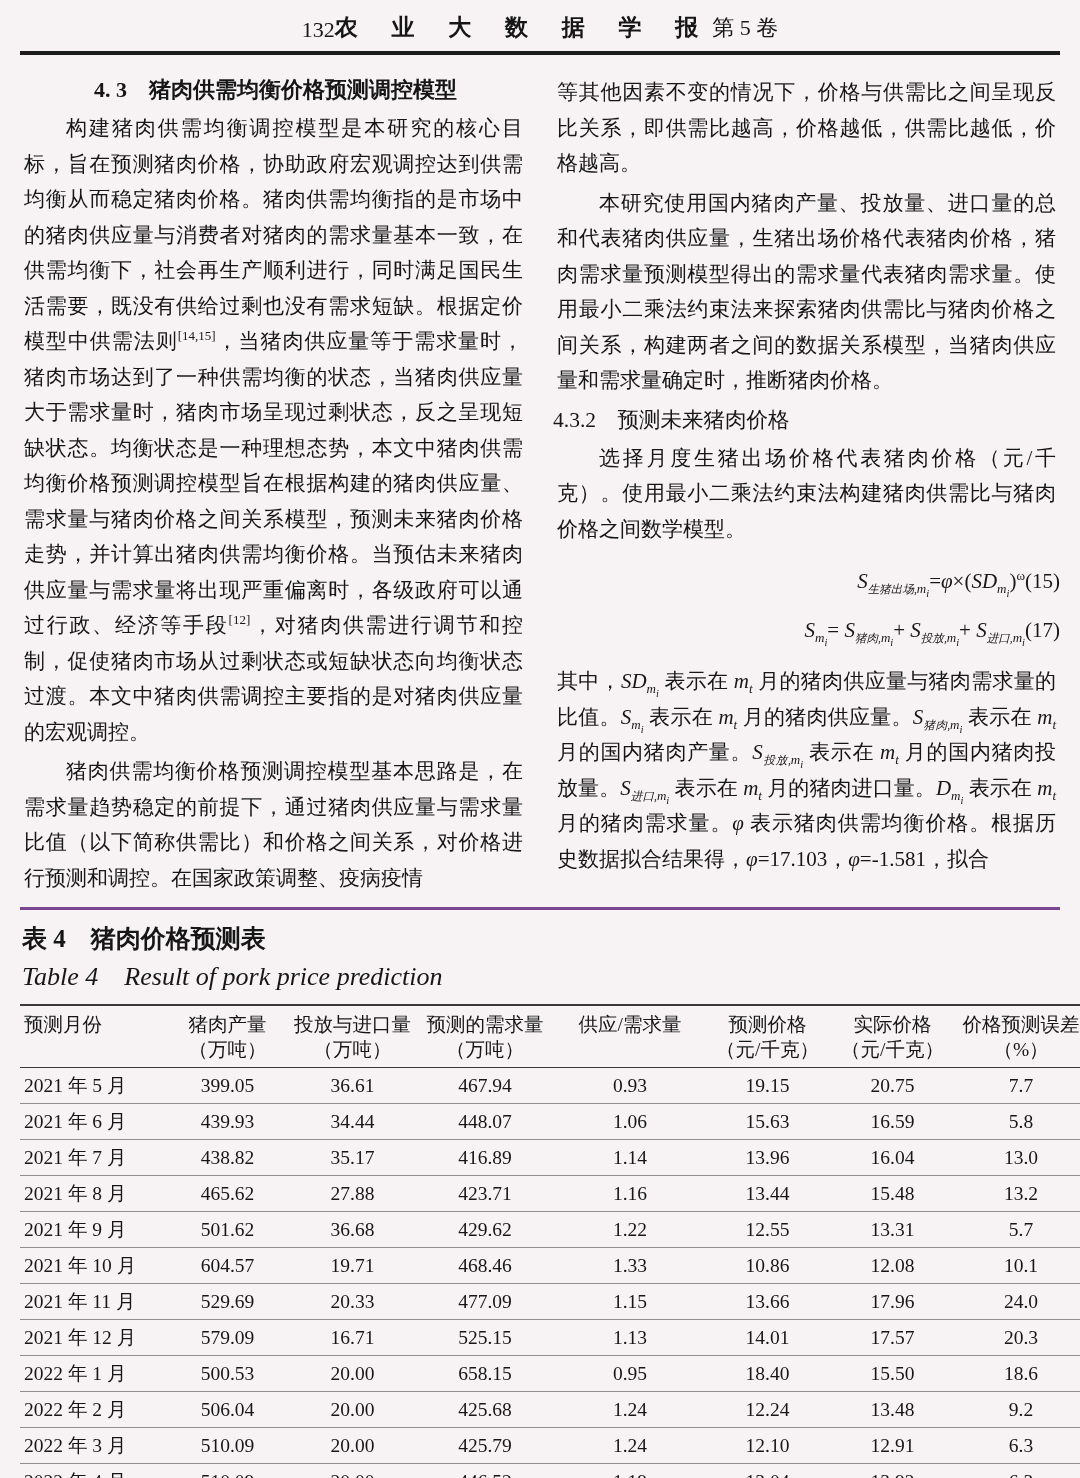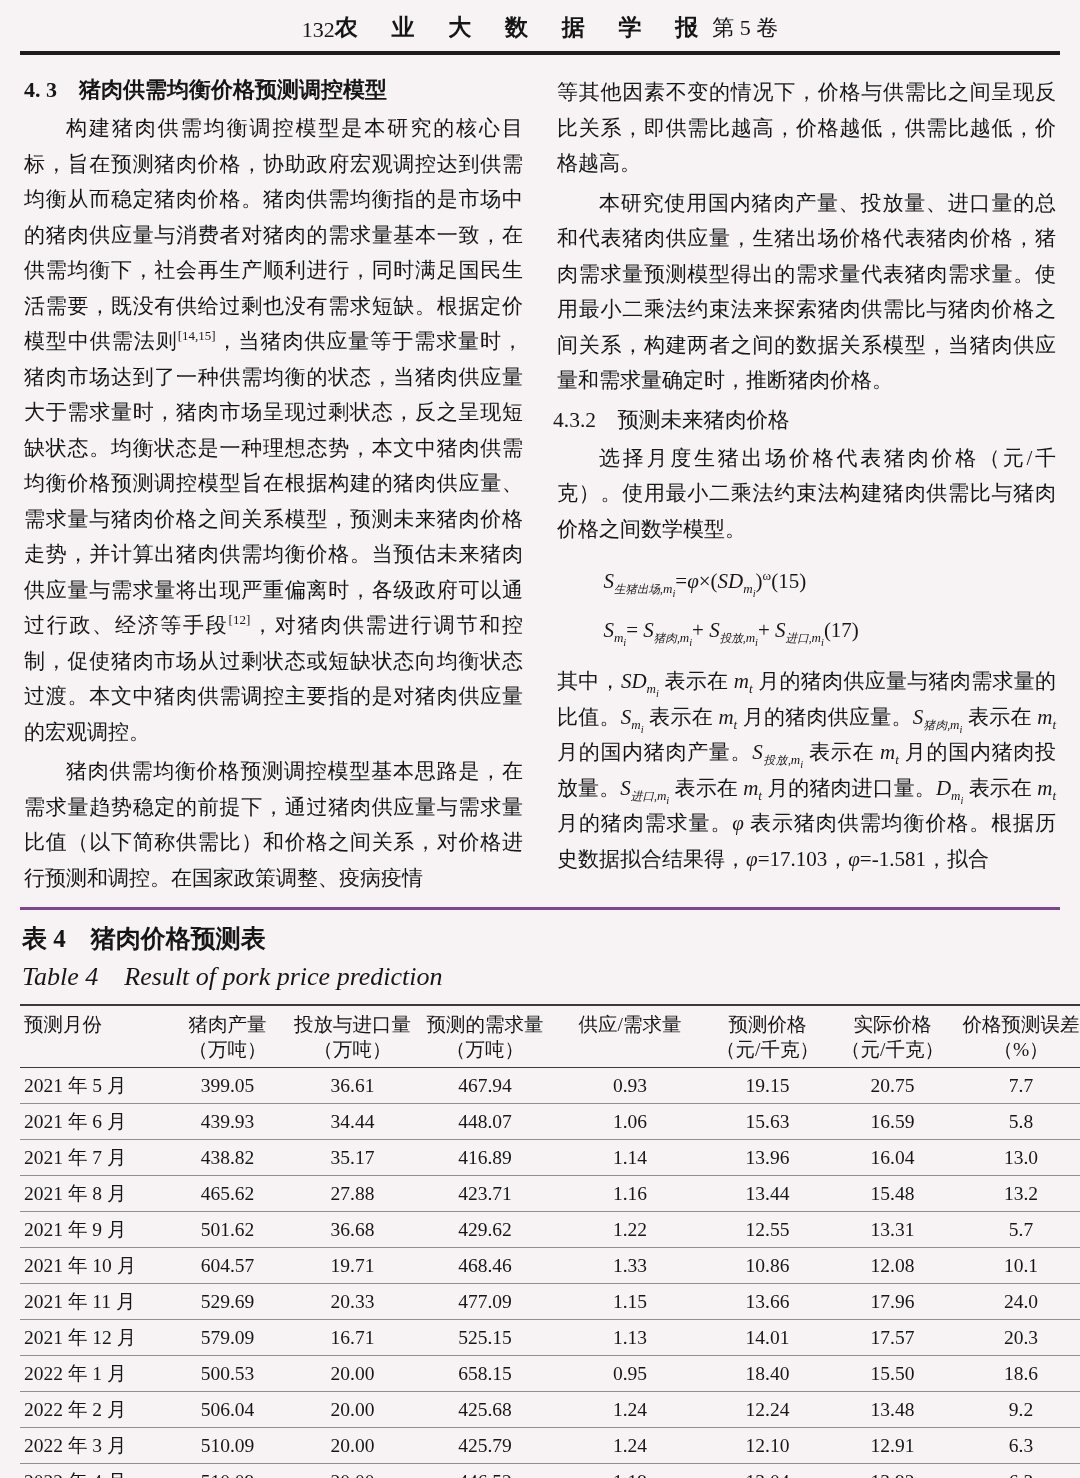--- a/index.html
+++ b/index.html
@@ -22,32 +22,32 @@
   .running-head .journal{letter-spacing:14px;font-weight:bold;}
   .running-head .pageno,.running-head .vol{font-size:22px;}
 
   
   .columns{
     display:flex;gap:26px;
     margin-top:16px;
     height:822px;overflow:hidden;
   }
   .col{width:507px;font-size:21px;line-height:35.5px;text-align:justify;}
-  .sec-h1{font-size:22px;font-weight:bold;line-height:34px;margin:2px 0 4px 4px;text-align:left;}
+  .sec-h1{font-size:22px;font-weight:bold;line-height:34px;margin:2px 0 4px 4px;text-align:center;}
   .sec-h2{font-size:21.5px;line-height:34px;margin:2px 0 4px 0;text-align:left;}
   .para{text-indent:2em;margin:4px;}
   .para.noindent{text-indent:0;}
   sup{font-size:0.62em;line-height:0;}
   sub{font-size:0.62em;line-height:0;}
   sub sub{font-size:0.8em;}
   sub.cn{font-style:italic;font-size:0.55em;}
   i{font-family:"Liberation Serif","DejaVu Serif",serif;}
 
   .equation{
-    display:flex;justify-content:flex-start;align-items:center;
+    display:flex;justify-content:flex-end;align-items:center;
     padding-left:2.4em;
     font-size:21px;line-height:30px;
     margin:19px 0;
     text-align:left;
   }
   .equation .eq-num{font-size:21px;}
 
   
   .table-section{margin-top:14px;}
   .accent-rule{height:3px;background:#7a4690;}

